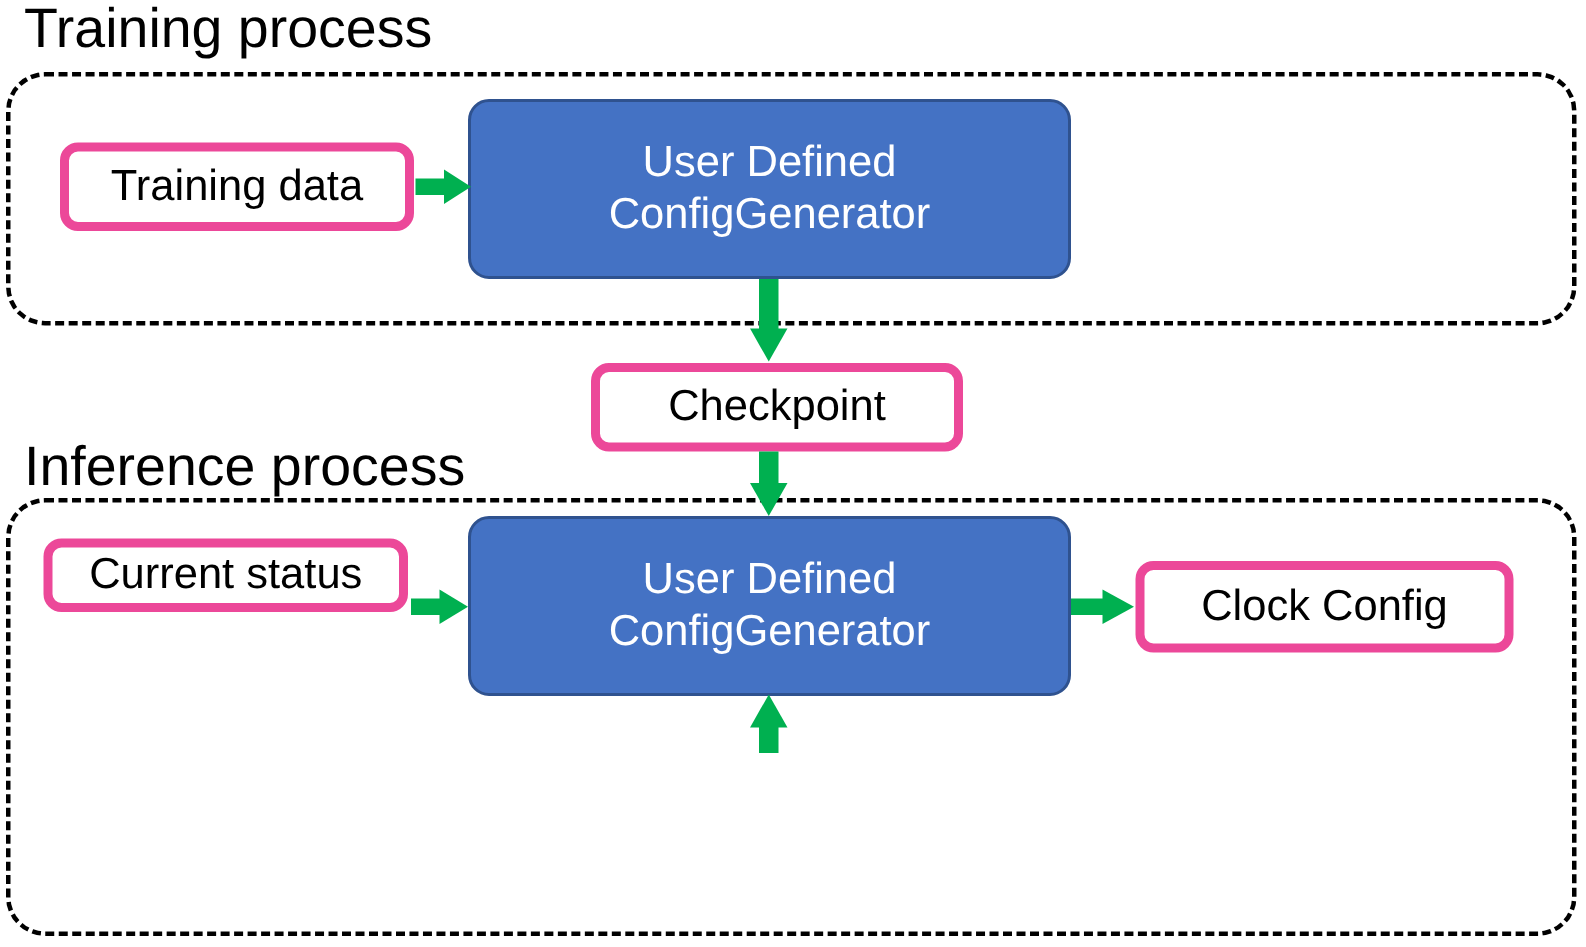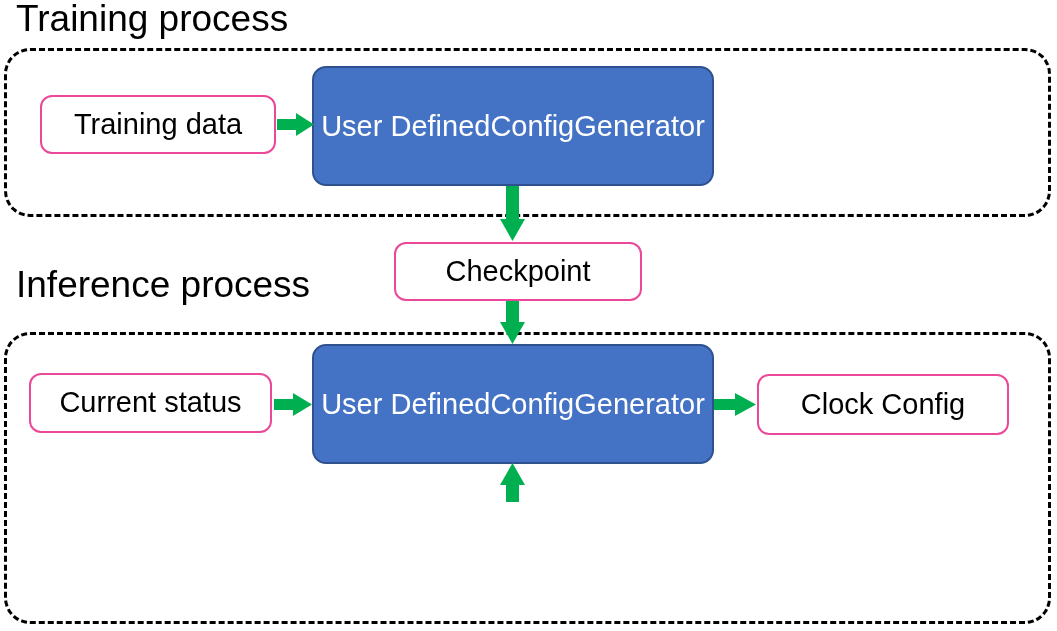--- a/index.html
+++ b/index.html
@@ -22,21 +22,21 @@
   
   .section-caption {
     position: absolute;
     font-size: 37px;
     line-height: 34px;
     color: #000000;
     white-space: nowrap;
     font-family: "Liberation Sans", sans-serif;
   }
   #caption-training { left: 16px; top: 2px; }
-  #caption-inference { left: 16px; top: 268px; }
+  #caption-inference { left: 16px; top: 294px; }
 
   
   .process-container {
     position: absolute;
     border: 3px dashed #000000;
     border-radius: 26px;
     background: transparent;
     box-sizing: border-box;
   }
   #container-training {
@@ -50,45 +50,45 @@
     top: 332px;
     width: 1047px;
     height: 292px;
   }
 
   
   .plain-box {
     position: absolute;
     box-sizing: border-box;
     background: #ffffff;
-    border: 2px solid #ec4899;
+    border: 6px solid #ec4899;
     border-radius: 12px;
     display: flex;
     align-items: center;
     justify-content: center;
     color: #000000;
     font-size: 29px;
     line-height: 1.1;
     font-family: "Liberation Sans", sans-serif;
     white-space: nowrap;
   }
   #box-training-data { left: 40px;  top: 95px;  width: 236px; height: 59px; }
   #box-checkpoint    { left: 394px; top: 242px; width: 248px; height: 59px; }
-  #box-current-status{ left: 29px;  top: 373px; width: 243px; height: 60px; }
+  #box-current-status{ left: 29px;  top: 359px; width: 243px; height: 49px; }
   #box-output-config { left: 757px; top: 374px; width: 252px; height: 61px; }
 
   
   .blue-box {
     position: absolute;
     box-sizing: border-box;
     background: #4472C4;
     border: 2px solid #2F528F;
     border-radius: 14px;
     display: flex;
-    flex-direction: row;
+    flex-direction: column;
     align-items: center;
     justify-content: center;
     color: #ffffff;
     font-size: 29px;
     line-height: 35px;
     font-family: "Liberation Sans", sans-serif;
     white-space: nowrap;
     z-index: 3;
   }
   #box-train-generator     { left: 312px; top: 66px;  width: 402px; height: 120px; }

